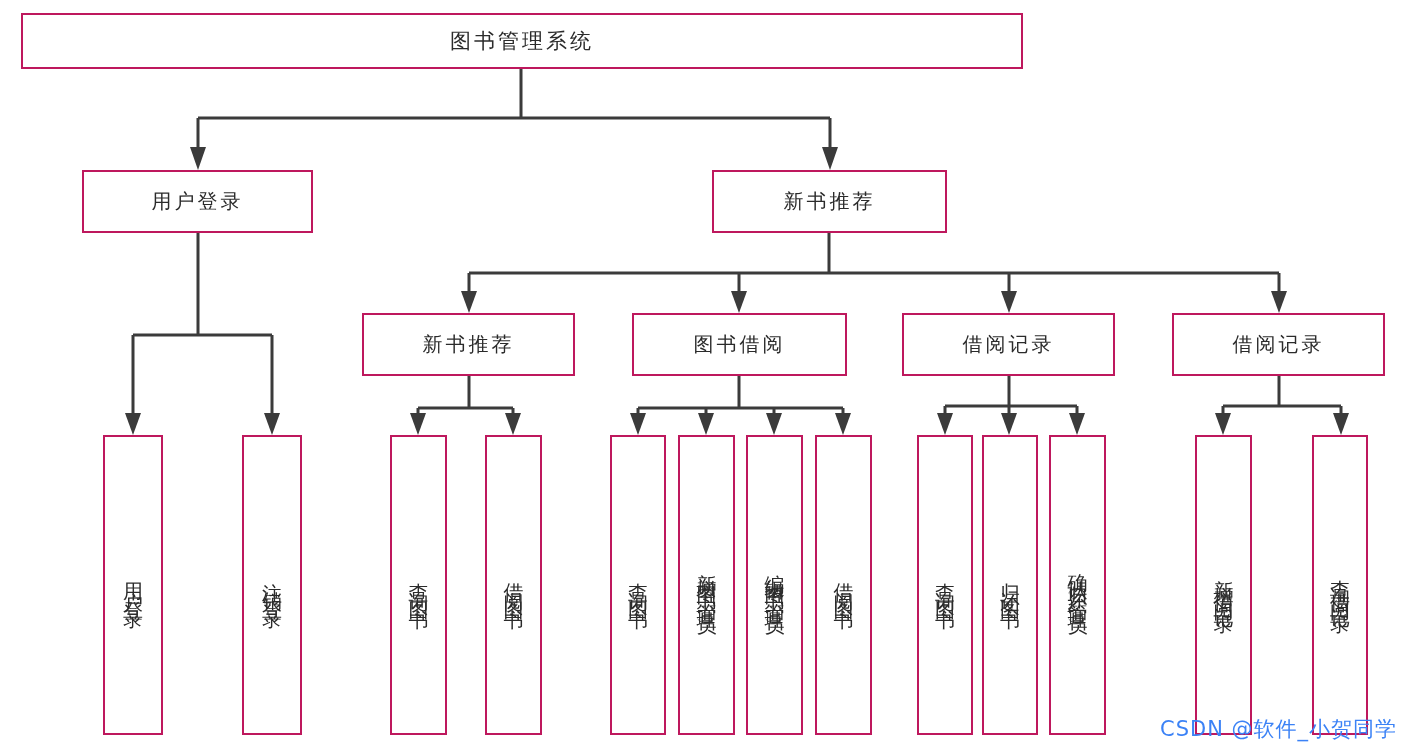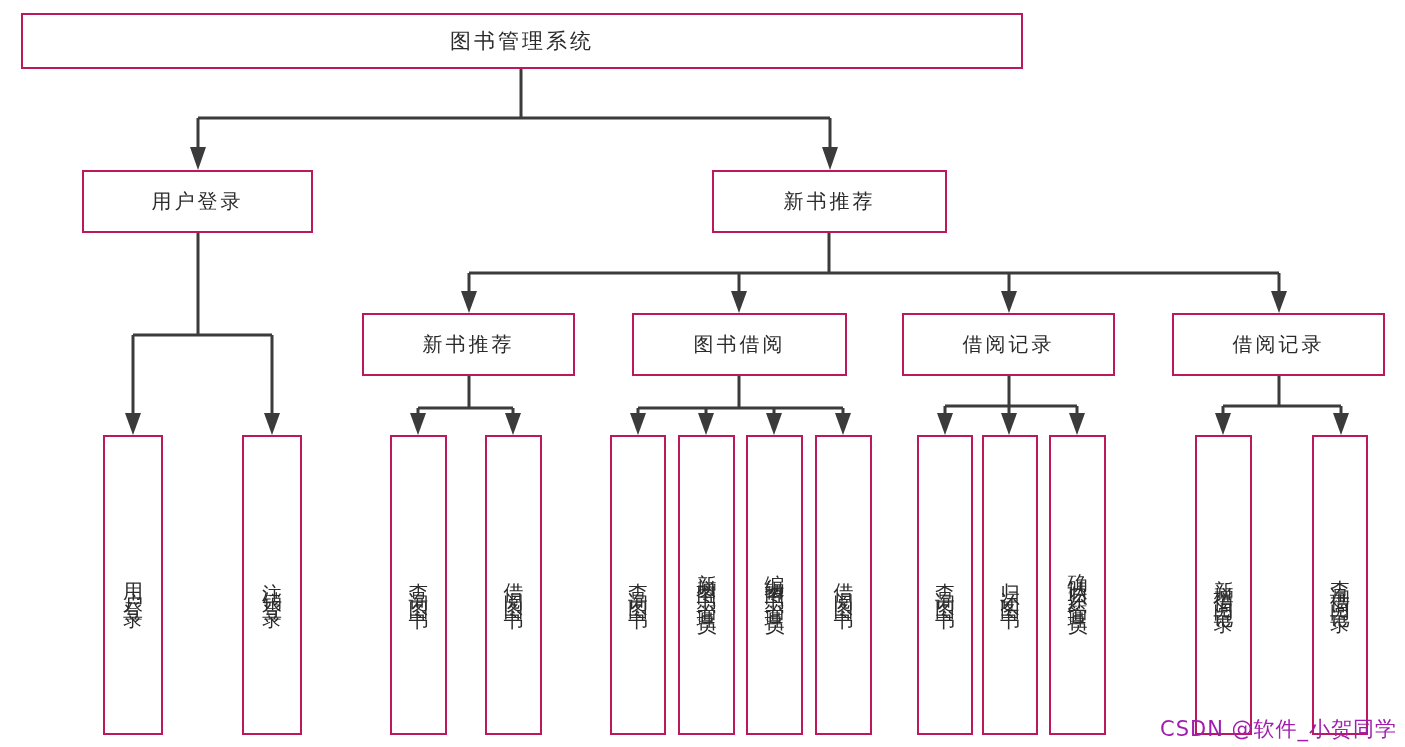--- a/index.html
+++ b/index.html
@@ -31,21 +31,21 @@
     letter-spacing: 9px;
     line-height: 1.35;
     white-space: nowrap;
   }
   #watermark {
     position: absolute;
     left: 1160px;
     top: 715px;
     font-size: 21px;
     letter-spacing: 1px;
-    color: #a21caf;
+    color: #3b82f6;
     z-index: 6;
     white-space: nowrap;
   }
 </style>
 </head>
 <body>
 
 <div id="stage">
 
   <svg id="edges" width="1405" height="747" viewBox="0 0 1405 747">

